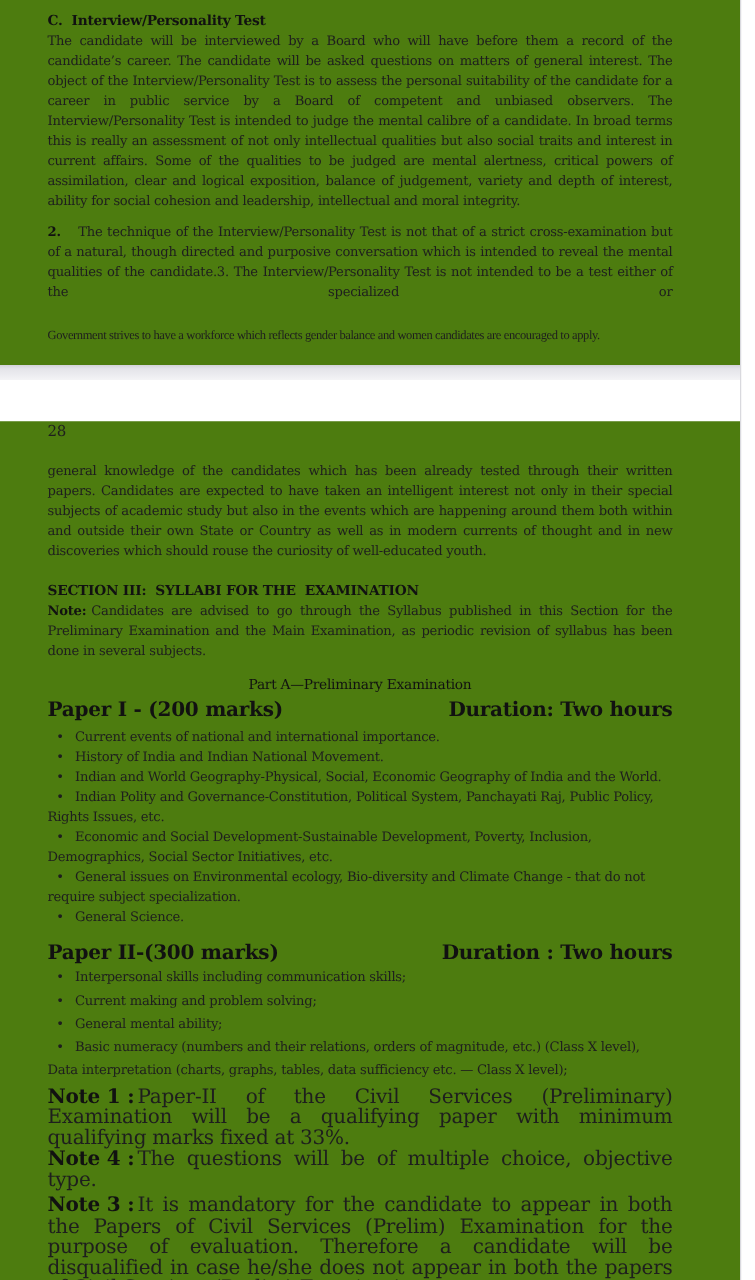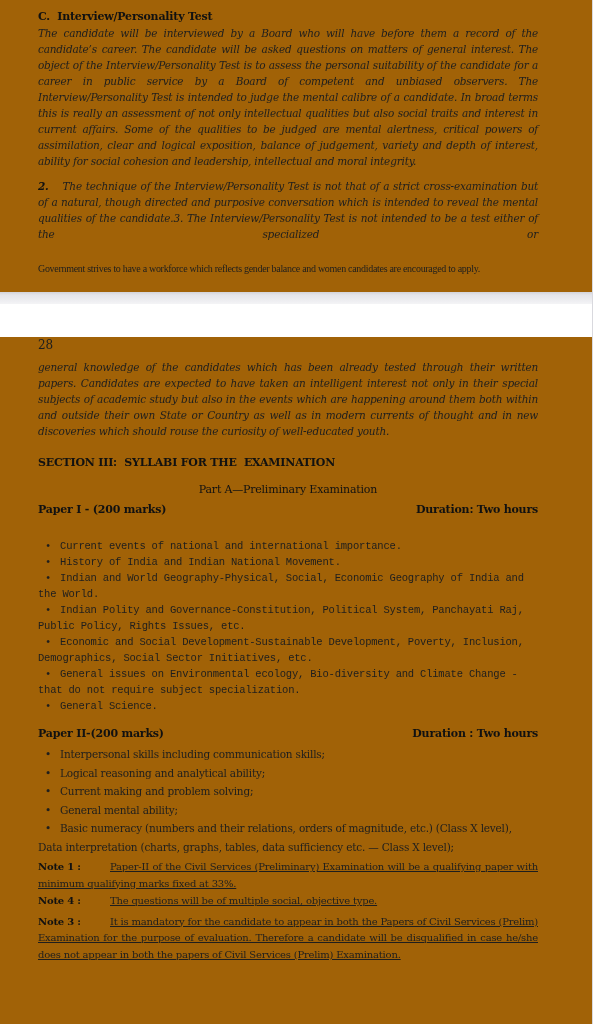--- a/index.html
+++ b/index.html
@@ -15,58 +15,57 @@
   }
   .page-edge {
     position: absolute;
     left: 592px; top: 0;
     width: 1px; height: 100%;
     background: #d9d9de;
   }
   .page {
     box-sizing: border-box;
     width: 592px;
-    background: #a16207;
+    background: #4d7c0f;
   }
   .page1 { height: 292px; padding: 9px 54px 0 38px; }
   .page2 { height: 720px; padding: 0 54px 0 38px; }
   .page-gap {
     width: 592px; height: 12px;
     background: linear-gradient(to bottom, #d3d3d9 0%, #e4e4e9 25%, #ebebef 60%, #f4f4f6 100%);
   }
   .doc-heading {
     font-weight: 700;
     font-size: 11px;
     color: #111;
     white-space: pre-wrap;
     line-height: 16px;
   }
   .para {
     font-size: 10.5px;
     line-height: 16px;
     text-align: justify;
-    font-style: italic;
   }
   .justify-last { text-align-last: justify; }
   .num-label { font-weight: 700; color: #111; margin-right: 14px; }
   .footer-note {
     font-family: "Liberation Serif", serif;
     font-size: 10px;
     letter-spacing: -0.3px;
     margin-top: 19px;
     white-space: nowrap;
     line-height: 16px;
   }
   .page-number {
     margin-top: 33px;
     text-align: left;
     font-size: 12px;
     line-height: 16px;
   }
-  .intro { margin-top: 6px; }
+  .intro { margin-top: 16px; }
   .section-heading {
     margin-top: 16px;
     text-align: left;
     font-weight: 700;
     font-size: 11px;
     color: #111;
     white-space: pre-wrap;
     line-height: 16px;
   }
   .note-para { margin-top: 0; }
@@ -76,37 +75,36 @@
     text-align: center;
     font-weight: 400;
     font-size: 11px;
     color: #111;
     line-height: 16px;
   }
   .paper-row {
     display: flex;
     justify-content: space-between;
     font-weight: 700;
-    font-size: 11px;
+    font-size: 16px;
     color: #111;
     line-height: 16px;
     align-items: center;
   }
   .paper-row1 { margin-top: 4px; }
   .paper-row2 { margin-top: 12px; }
   .bullets { font-size: 10.5px; }
-  .bullets1 { margin-top: 20px; line-height: 16px; font-family: Liberation Mono, monospace; }
+  .bullets1 { margin-top: 6px; line-height: 16px; }
   .bullets2 { margin-top: 3px; line-height: 18.5px; }
   .b-item::before { content: "\2022"; margin-left: 7px; margin-right: 9px; }
   .notes-block { margin-top: 3px; }
   .note-item {
-    font-size: 10px;
+    font-size: 16px;
     line-height: 16.5px;
     text-align: justify;
-    text-decoration: underline;
   }
   .note-item .n-label {
     display: inline-block;
     width: 72px;
     font-weight: 700;
     color: #111;
   }
   .note-item-2 { margin-top: 1px; }
   .note-item-3 { margin-top: 4px; }
 </style>
@@ -125,57 +123,59 @@
   </div>
 
   <div class="page-gap"></div>
 
   <div class="page page2">
     <div class="page-number">28</div>
     <div class="para intro">general knowledge of the candidates which has been already tested through their written papers. Candidates are expected to have taken an intelligent interest not only in their special subjects of academic study but also in the events which are happening around them both within and outside their own State or Country as well as in modern currents of thought and in new discoveries which should rouse the curiosity of well-educated youth.</div>
 
     <div class="section-heading">SECTION III:  SYLLABI FOR THE  EXAMINATION</div>
 
+    <div class="para note-para">
+      <span class="note-label">Note:</span><span>Candidates are advised to go through the Syllabus published in this Section for the Preliminary Examination and the Main Examination, as periodic revision of syllabus has been done in several subjects.</span>
+    </div>
 
     <div class="part-heading">Part A—Preliminary Examination</div>
 
     <div class="paper-row paper-row1">
       <span>Paper I - (200 marks)</span>
       <span>Duration: Two hours</span>
     </div>
 
     <div class="bullets bullets1">
       <div class="b-item">Current events of national and international importance.</div>
       <div class="b-item">History of India and Indian National Movement.</div>
       <div class="b-item">Indian and World Geography-Physical, Social, Economic Geography of India and the World.</div>
       <div class="b-item">Indian Polity and Governance-Constitution, Political System, Panchayati Raj, Public Policy, Rights Issues, etc.</div>
       <div class="b-item">Economic and Social Development-Sustainable Development, Poverty, Inclusion, Demographics, Social Sector Initiatives, etc.</div>
       <div class="b-item">General issues on Environmental ecology, Bio-diversity and Climate Change - that do not require subject specialization.</div>
       <div class="b-item">General Science.</div>
     </div>
 
     <div class="paper-row paper-row2">
-      <span>Paper II-(200 marks)</span>
+      <span>Paper II-(300 marks)</span>
       <span>Duration : Two hours</span>
     </div>
 
     <div class="bullets bullets2">
       <div class="b-item">Interpersonal skills including communication skills;</div>
-      <div class="b-item">Logical reasoning and analytical ability;</div>
       <div class="b-item">Current making and problem solving;</div>
       <div class="b-item">General mental ability;</div>
       <div class="b-item">Basic numeracy (numbers and their relations, orders of magnitude, etc.) (Class X level), Data interpretation (charts, graphs, tables, data sufficiency etc. — Class X level);</div>
     </div>
 
     <div class="notes-block">
       <div class="note-item note-item-1">
         <span class="n-label">Note 1 :</span><span>Paper-II of the Civil Services (Preliminary) Examination will be a qualifying paper with minimum qualifying marks fixed at 33%.</span>
       </div>
       <div class="note-item note-item-2">
-        <span class="n-label">Note 4 :</span><span>The questions will be of multiple social, objective type.</span>
+        <span class="n-label">Note 4 :</span><span>The questions will be of multiple choice, objective type.</span>
       </div>
       <div class="note-item note-item-3">
         <span class="n-label">Note 3 :</span><span>It is mandatory for the candidate to appear in both the Papers of Civil Services (Prelim) Examination for the purpose of evaluation. Therefore a candidate will be disqualified in case he/she does not appear in both the papers of Civil Services (Prelim) Examination.</span>
       </div>
     </div>
   </div>
 
   <div class="page-edge"></div>
 </div>
 

